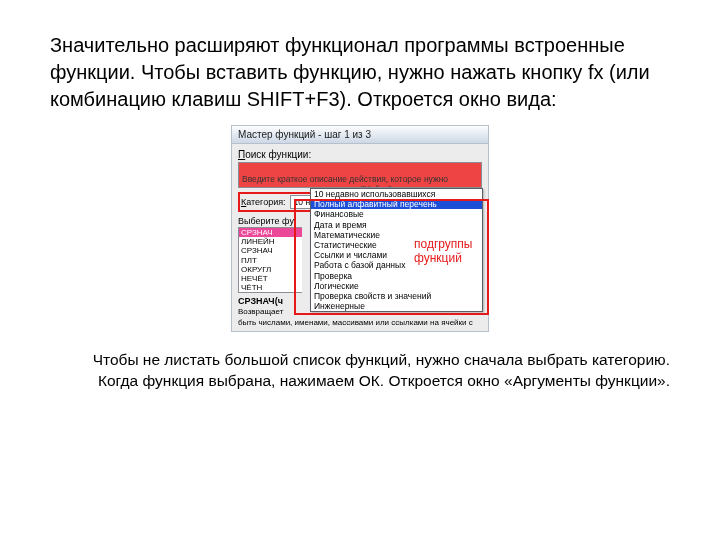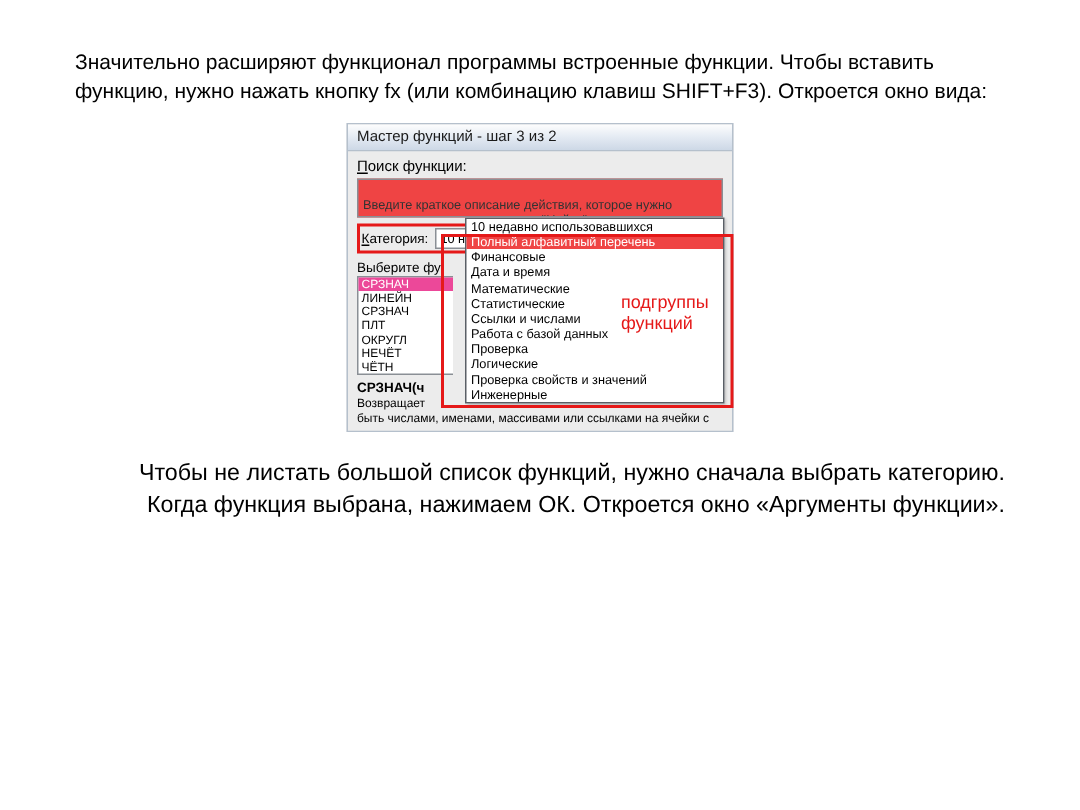--- a/index.html
+++ b/index.html
@@ -5,21 +5,21 @@
   * { box-sizing: border-box; margin: 0; padding: 0; }
   body {
     width: 720px;
     height: 540px;
     background: #fff;
     font-family: "Segoe UI", Arial, sans-serif;
     padding: 32px 50px 20px 50px;
     color: #000;
   }
   .para-top {
-    font-size: 14px;
+    font-size: 20px;
     line-height: 1.35;
     margin-bottom: 12px;
   }
   .dialog-wrap {
     width: 258px;
     margin: 0 auto 18px auto;
   }
   .dialog {
     border: 1px solid #b5c0cc;
     background: #ececec;
@@ -111,21 +111,21 @@
     width: 173px;
     background: #fff;
     border: 1px solid #5a5f66;
     font-size: 8.5px;
     line-height: 1.2;
     z-index: 5;
     box-shadow: 1px 1px 2px rgba(0,0,0,.25);
   }
   .dropdown div { padding: 0 3px; }
   .dropdown .dd-sel {
-    background: #ef4444;
+    background: #1d4ed8;
     color: #fff;
   }
   .red-box {
     position: absolute;
     left: 62px;
     top: 73px;
     width: 195px;
     height: 116px;
     border: 2px solid #e51919;
     pointer-events: none;
@@ -159,21 +159,21 @@
   }
 </style>
 </head>
 <body>
 
 <p class="para-top">Значительно расширяют функционал программы встроенные функции. Чтобы вставить функцию, нужно нажать кнопку fx (или комбинацию клавиш SHIFT+F3). Откроется окно вида:</p>
 
 <div class="dialog-wrap">
   <div class="dialog">
     <div class="titlebar">
-      <span>Мастер функций - шаг 3 из 2</span>
+      <span>Мастер функций - шаг 1 из 3</span>
     </div>
     <div class="body">
       <div class="lbl">
         <u>П</u><span>оиск функции:</span>
       </div>
       <div class="search-box">Введите краткое описание действия, которое нужно выполнить, и нажмите кнопку "Найти"</div>
 
       <div class="row-cat">
         <span class="catlabel">
           <u>К</u><span>атегория:</span>

